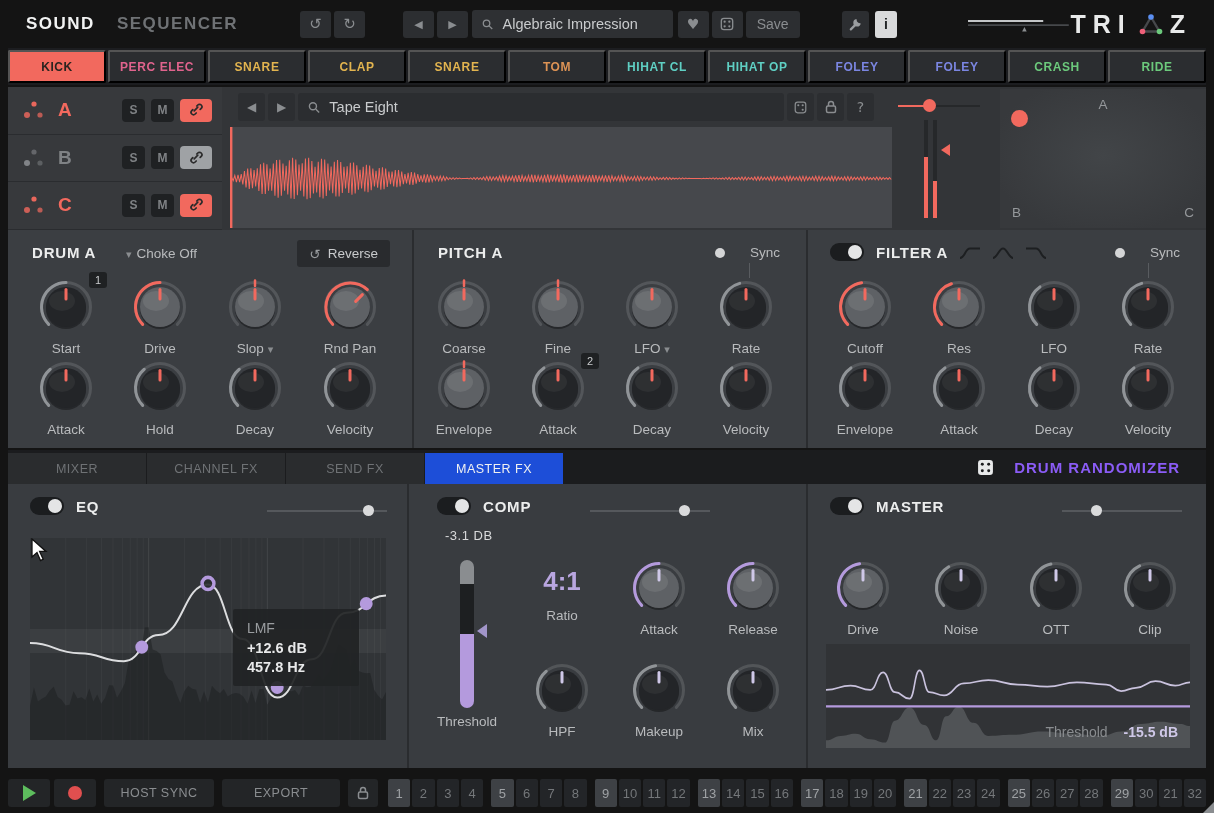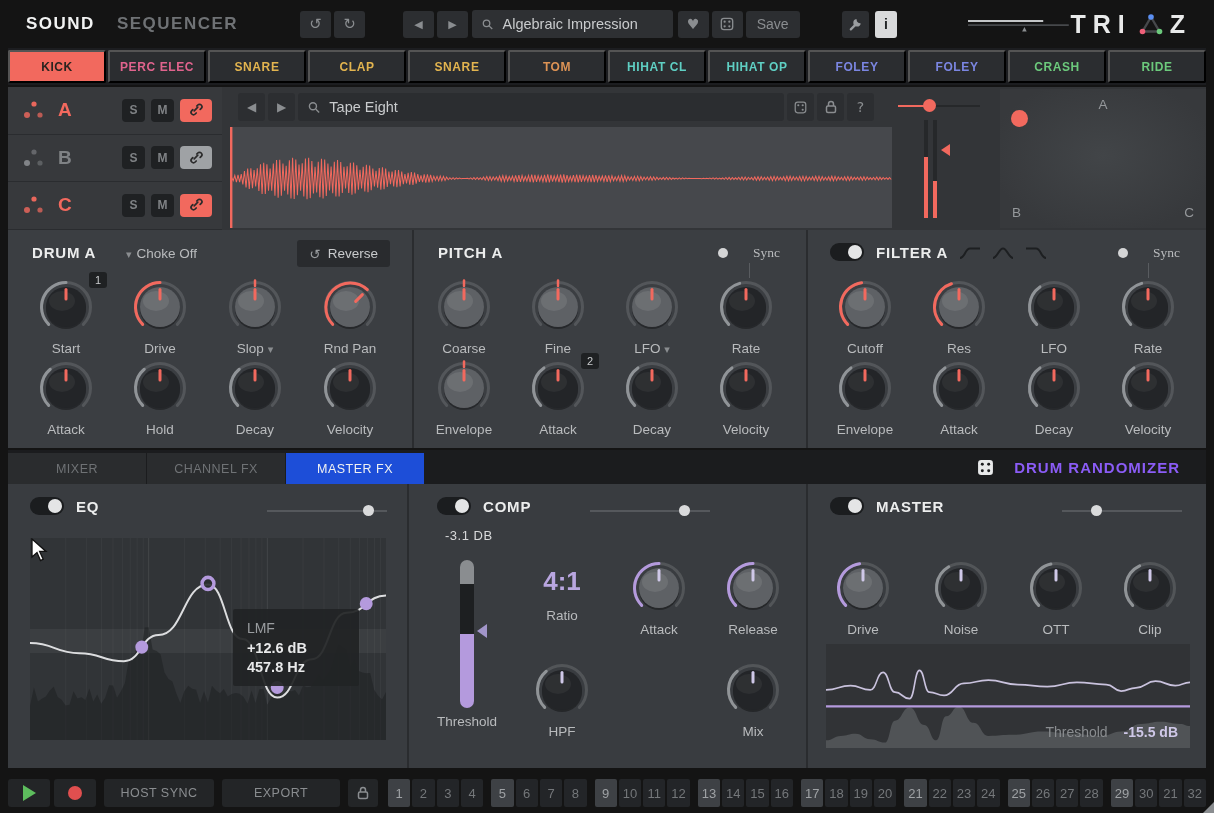--- a/index.html
+++ b/index.html
@@ -66,21 +66,21 @@
   .panel{position:absolute;top:0;bottom:0;}
   .vsep{position:absolute;top:0;bottom:0;width:2px;background:#2a2c2f;}
   .ptitle{position:absolute;top:14px;font-size:15px;font-weight:bold;letter-spacing:.8px;color:#eceded;}
   .choke{position:absolute;left:118px;top:16px;font-size:13.5px;color:#b9bbbd;cursor:pointer;}
   .choke .caret{color:#8a8d90;font-size:11px;margin-right:5px;}
   .revbtn{position:absolute;right:22px;top:10px;height:27px;padding:0 12px;background:#292b2e;
           border:none;border-radius:3px;color:#c9cbcd;font-size:13.5px;display:flex;align-items:center;gap:7px;
           font-family:"Liberation Sans",sans-serif;}
   .revbtn .ricon{font-family:"DejaVu Sans",sans-serif;color:#9a9da0;}
   .sync{position:absolute;right:26px;top:15px;display:flex;align-items:center;gap:25px;
-        color:#b9bbbd;font-size:13.5px;font-family:Liberation Serif, serif;}
+        color:#b9bbbd;font-size:13.5px;}
   .sdot{width:10px;height:10px;border-radius:50%;background:#d4d5d6;}
   .tie{position:absolute;width:1px;height:15px;background:#595c60;top:33px;}
   .ficons{position:absolute;left:150px;top:16px;display:flex;gap:9px;}
   .toggle{display:inline-block;width:34px;height:18px;border-radius:9px;background:#1b1d1f;position:relative;
           vertical-align:middle;cursor:pointer;}
   .toggle::after{content:"";position:absolute;right:2px;top:2px;width:14px;height:14px;border-radius:50%;background:#e4e5e6;}
   .ttl-row{position:absolute;top:13px;display:flex;align-items:center;gap:12px;}
   .ttl-row b{font-size:15px;letter-spacing:.8px;color:#eceded;}
   .knob{position:absolute;width:86px;display:flex;flex-direction:column;align-items:center;cursor:pointer;}
   .kwrap{position:relative;width:56px;height:56px;}
@@ -639,20 +639,21 @@
               <line x1="28" y1="20" x2="28" y2="10.5" stroke="#f2695e" stroke-width="3" stroke-linecap="round"></line>
             </svg></div>
           <div class="klabel">Velocity</div>
         </div>
       </div>
   </section>
 
   <div class="fxtabs" id="fxtabs">
       <button class="fxtab">MIXER</button>
       <button class="fxtab">CHANNEL FX</button>
+      <button class="fxtab">SEND FX</button>
       <button class="fxtab active">MASTER FX</button>
       <div class="randomizer">
         <svg width="17" height="17" viewBox="0 0 16 16">
           <rect x="1" y="1" width="14" height="14" rx="3" fill="#e8e9ea"></rect>
           <circle cx="5" cy="5" r="1.4" fill="#1b1c1e"></circle>
           <circle cx="11" cy="11" r="1.4" fill="#1b1c1e"></circle>
           <circle cx="11" cy="5" r="1.4" fill="#1b1c1e"></circle>
           <circle cx="5" cy="11" r="1.4" fill="#1b1c1e"></circle>
         </svg>
         <span>DRUM RANDOMIZER</span>
@@ -762,20 +763,31 @@
           <div class="kwrap"><svg width="56" height="56" viewBox="0 0 56 56">
               <path d="M10.68 45.32 A24.5 24.5 0 1 1 45.32 45.32" fill="none" stroke="rgba(128,132,136,.35)" stroke-width="3" stroke-linecap="round"></path>
               <path d="M10.68 45.32 A24.5 24.5 0 0 1 12.25 9.23" fill="none" stroke="rgba(160,164,168,.8)" stroke-width="3" stroke-linecap="round"></path>
               <circle cx="28" cy="30" r="20" fill="rgba(0,0,0,.35)"></circle>
               <circle cx="28" cy="28" r="20" fill="#232528"></circle>
               <ellipse cx="24" cy="22" rx="13" ry="10" fill="rgba(255,255,255,.05)"></ellipse>
               <line x1="28" y1="20" x2="28" y2="10.5" stroke="#cfc8e8" stroke-width="3" stroke-linecap="round"></line>
             </svg></div>
           <div class="klabel">HPF</div>
         </div>
+        <div class="knob" style="left: 207px; top: 178px;">
+          <div class="kwrap"><svg width="56" height="56" viewBox="0 0 56 56">
+              <path d="M10.68 45.32 A24.5 24.5 0 1 1 45.32 45.32" fill="none" stroke="rgba(128,132,136,.35)" stroke-width="3" stroke-linecap="round"></path>
+              <path d="M10.68 45.32 A24.5 24.5 0 0 1 24.59 3.74" fill="none" stroke="rgba(160,164,168,.8)" stroke-width="3" stroke-linecap="round"></path>
+              <circle cx="28" cy="30" r="20" fill="rgba(0,0,0,.35)"></circle>
+              <circle cx="28" cy="28" r="20" fill="#232528"></circle>
+              <ellipse cx="24" cy="22" rx="13" ry="10" fill="rgba(255,255,255,.05)"></ellipse>
+              <line x1="28" y1="20" x2="28" y2="10.5" stroke="#cfc8e8" stroke-width="3" stroke-linecap="round"></line>
+            </svg></div>
+          <div class="klabel">Makeup</div>
+        </div>
         <div class="knob" style="left: 301px; top: 178px;">
           <div class="kwrap"><svg width="56" height="56" viewBox="0 0 56 56">
               <path d="M10.68 45.32 A24.5 24.5 0 1 1 45.32 45.32" fill="none" stroke="rgba(128,132,136,.35)" stroke-width="3" stroke-linecap="round"></path>
               <path d="M10.68 45.32 A24.5 24.5 0 0 1 12.25 9.23" fill="none" stroke="rgba(160,164,168,.8)" stroke-width="3" stroke-linecap="round"></path>
               <circle cx="28" cy="30" r="20" fill="rgba(0,0,0,.35)"></circle>
               <circle cx="28" cy="28" r="20" fill="#232528"></circle>
               <ellipse cx="24" cy="22" rx="13" ry="10" fill="rgba(255,255,255,.05)"></ellipse>
               <line x1="28" y1="20" x2="28" y2="10.5" stroke="#cfc8e8" stroke-width="3" stroke-linecap="round"></line>
             </svg></div>
           <div class="klabel">Mix</div>

